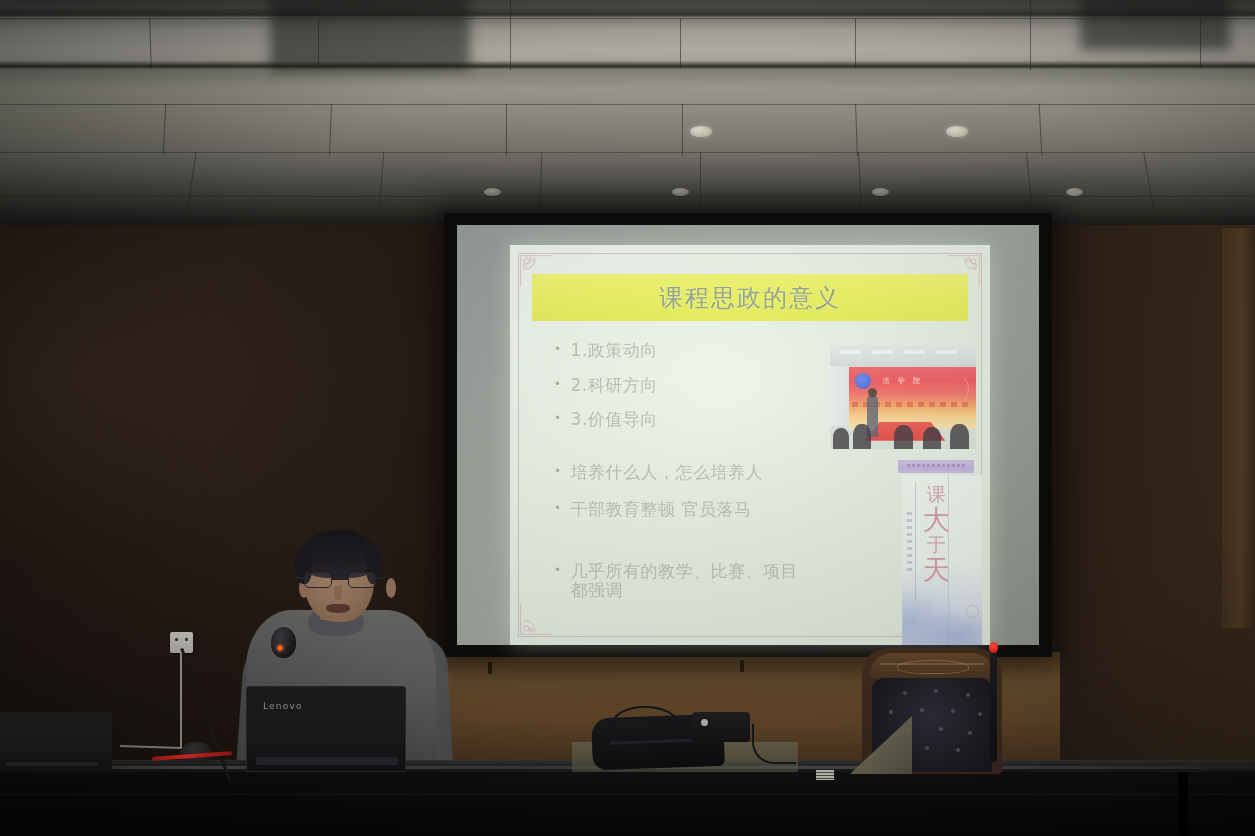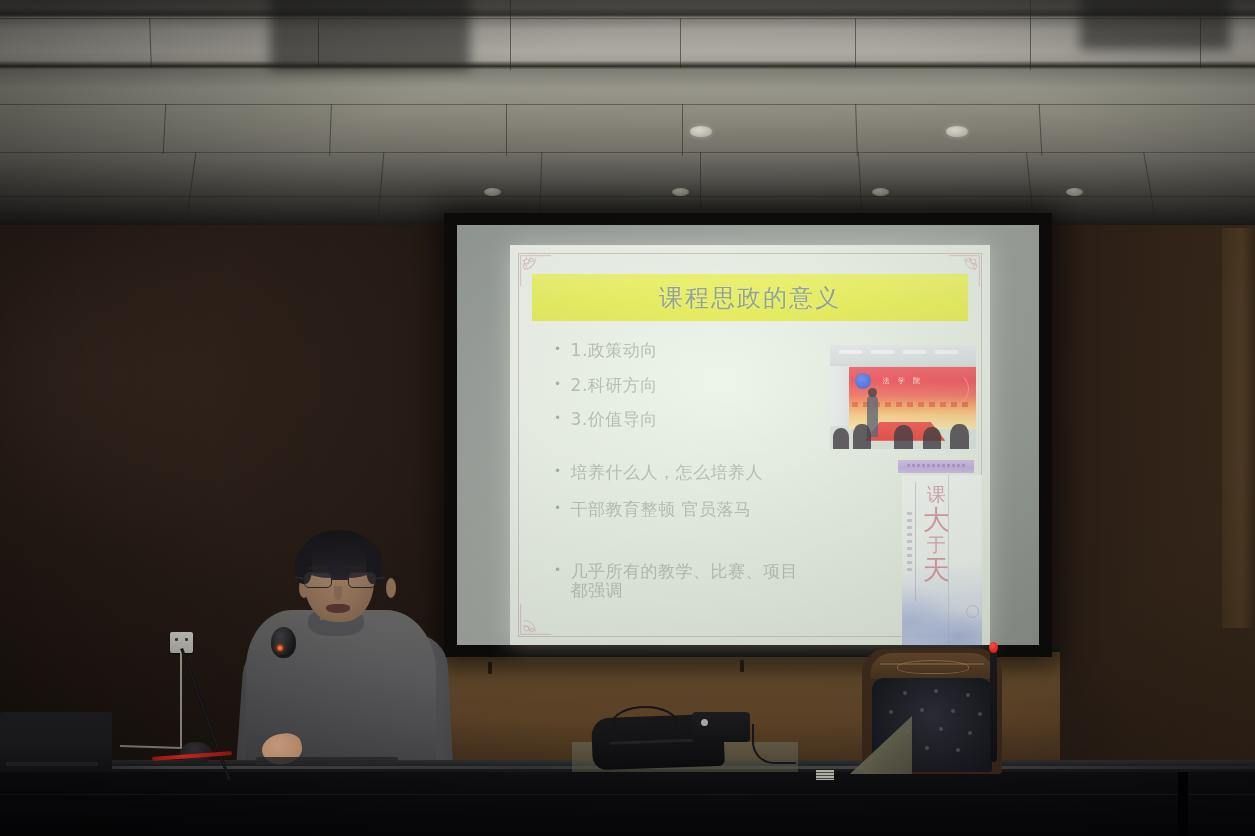--- a/index.html
+++ b/index.html
@@ -906,20 +906,23 @@
     <div class="hand"></div>
   </div>
 
   <div class="mic-stand"></div>
   <div class="mic-head"></div>
   <div class="mic-led"></div>
 
   <div class="laptop second"></div>
   <div class="mouse"></div>
   <div class="red-cable"></div>
+  <div class="laptop main">
+    <span class="brand">Lenovo</span>
+  </div>
   <div class="keyboard-edge"></div>
 
   <div class="bag-tray"></div>
   <div class="bag"></div>
   <div class="adapter"></div>
   <div class="cable-loop"></div>
   <div class="cable-run"></div>
   <div class="white-label"></div>
 
   <div class="chair">

